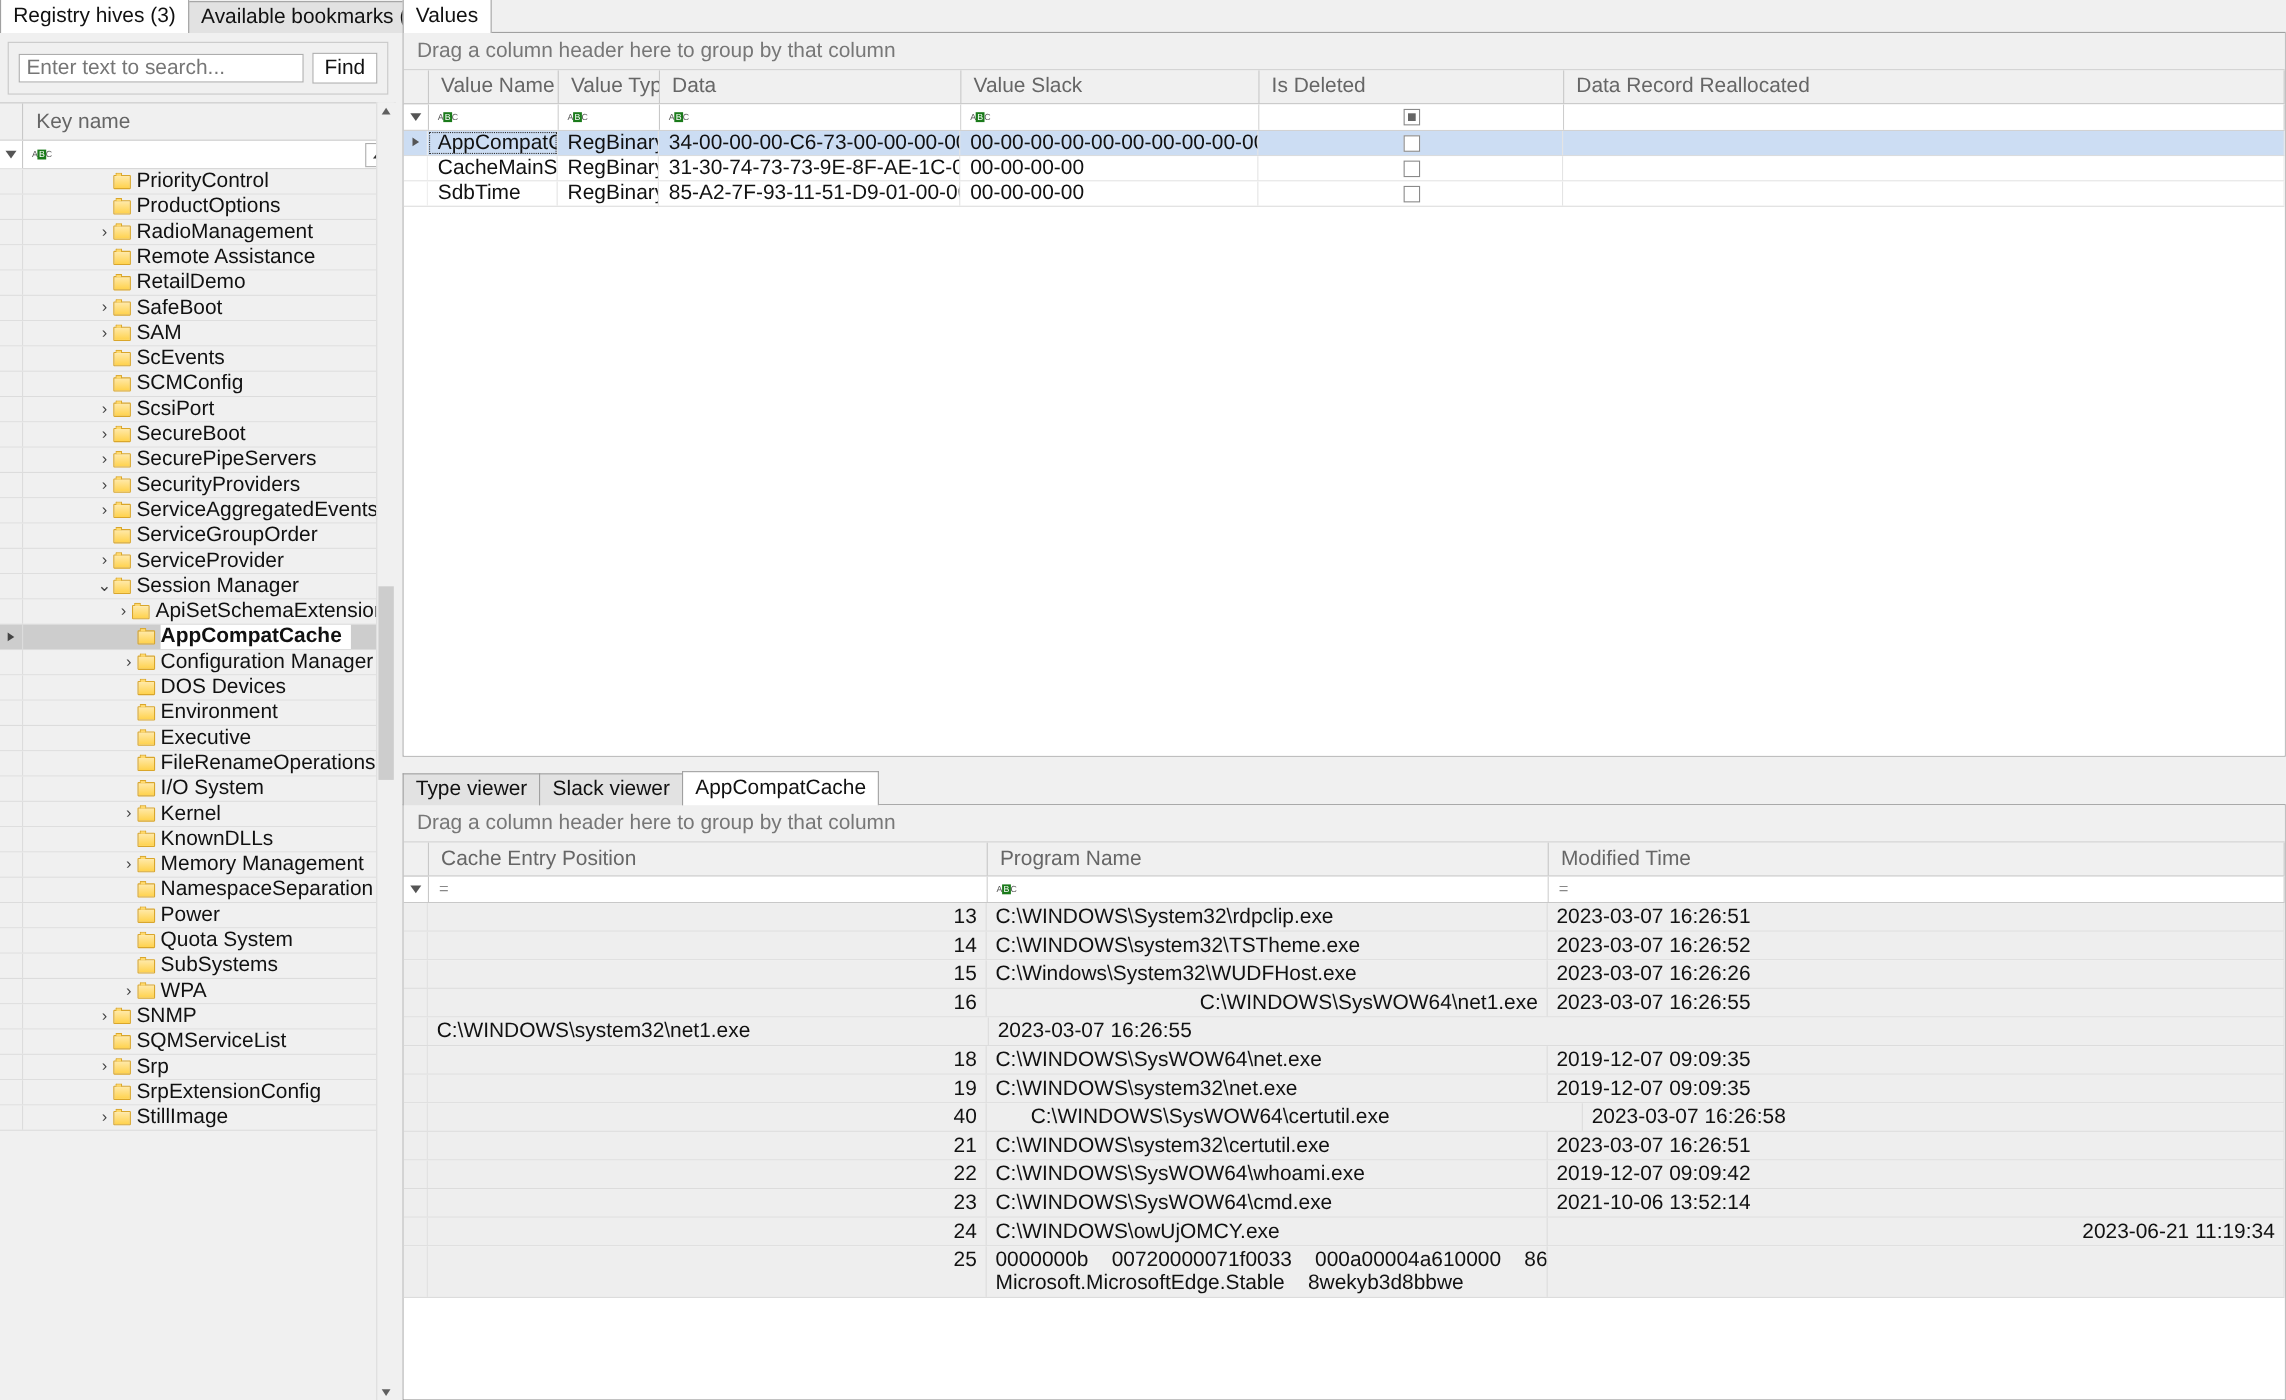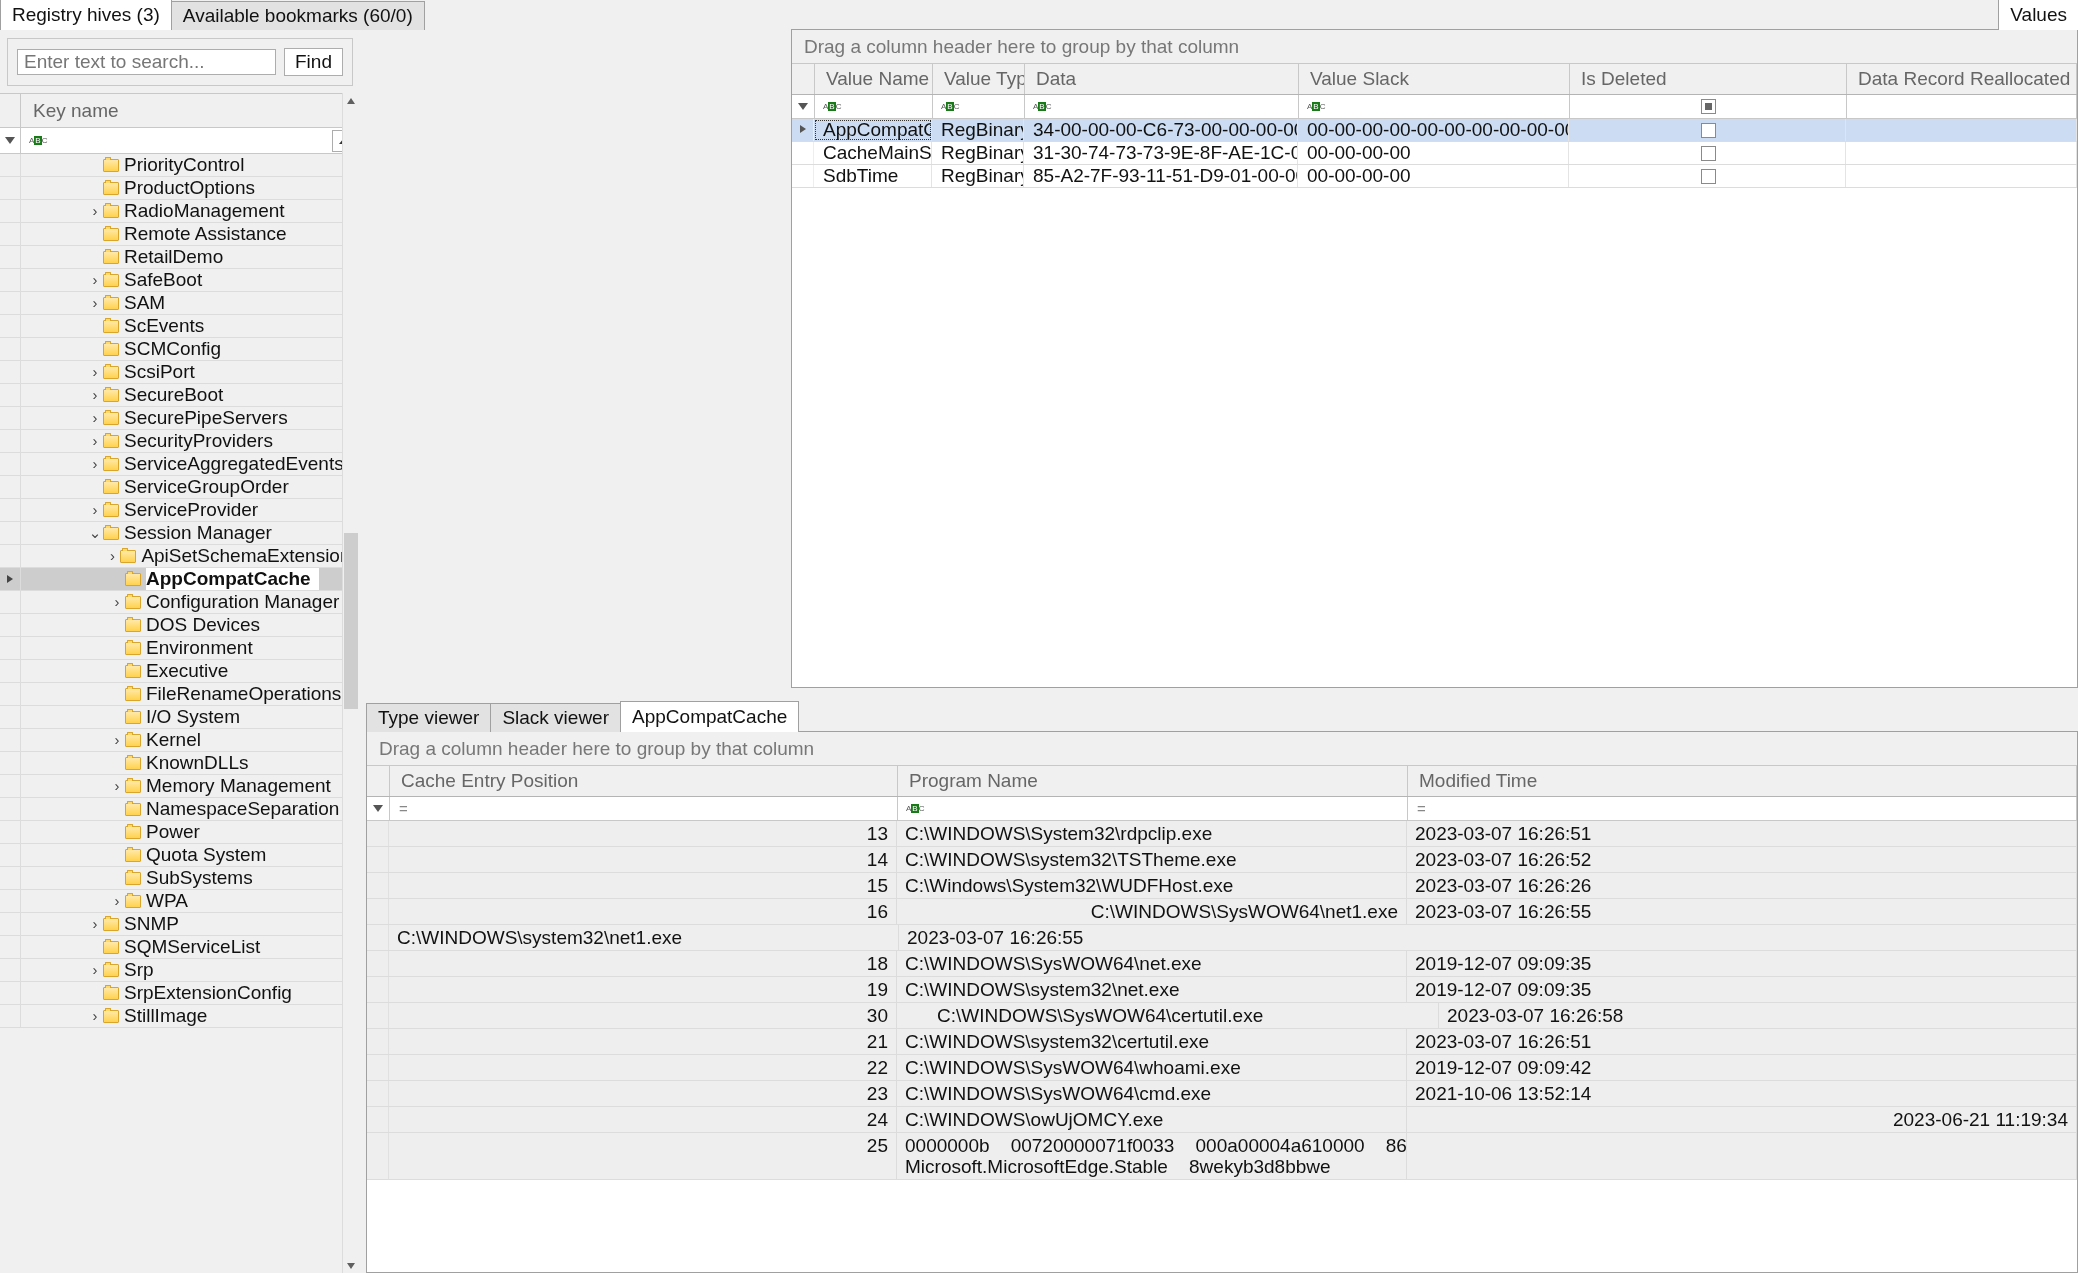--- a/index.html
+++ b/index.html
@@ -109,21 +109,21 @@
   .sb-arrow.bot{bottom:0;}
   .sb-arrow i{width:0;height:0;border-left:4px solid transparent;border-right:4px solid transparent;}
   .sb-arrow.top i{border-bottom:6px solid #606060;}
   .sb-arrow.bot i{border-top:6px solid #606060;}
 
   
   .vsplit{width:6px;background:#f0f0f0;height:1273px;}
 
   
   .right{flex:1;display:flex;flex-direction:column;height:1273px;min-width:0;}
-  .top-pane{height:688px;display:flex;flex-direction:column;min-height:0;align-items:flex-end;}
+  .top-pane{height:688px;display:flex;flex-direction:column;min-height:0;}
   .hsplit{height:14px;background:#f0f0f0;}
   .bot-pane{flex:1;display:flex;flex-direction:column;min-height:0;}
 
   .grid{
     flex:1;display:flex;flex-direction:column;min-height:0;
     border:1px solid #a0a0a0;background:#fff;margin-top:-1px;
   }
   .groupbar{
     height:33px;display:flex;align-items:center;padding-left:12px;
     color:#777;font-size:19px;background:#f0f0f0;border-bottom:1px solid #c8c8c8;
@@ -635,21 +635,21 @@
               <div class="cell" style="flex: 1 1 0%;">2019-12-07 09:09:35</div>
             </div>
             <div class="bgrow">
               <div class="indcol"></div>
               <div class="cell num" style="width: 508px;">19</div>
               <div class="cell" style="width: 510px;">C:\WINDOWS\system32\net.exe</div>
               <div class="cell" style="flex: 1 1 0%;">2019-12-07 09:09:35</div>
             </div>
             <div class="bgrow">
               <div class="indcol"></div>
-              <div class="cell num" style="width: 508px;">30</div>
+              <div class="cell num" style="width: 508px;">40</div>
               <div class="cell" style="width: 510px; margin-left: 32px;">C:\WINDOWS\SysWOW64\certutil.exe</div>
               <div class="cell" style="flex: 1 1 0%;">2023-03-07 16:26:58</div>
             </div>
             <div class="bgrow">
               <div class="indcol"></div>
               <div class="cell num" style="width: 508px;">21</div>
               <div class="cell" style="width: 510px;">C:\WINDOWS\system32\certutil.exe</div>
               <div class="cell" style="flex: 1 1 0%;">2023-03-07 16:26:51</div>
             </div>
             <div class="bgrow">

